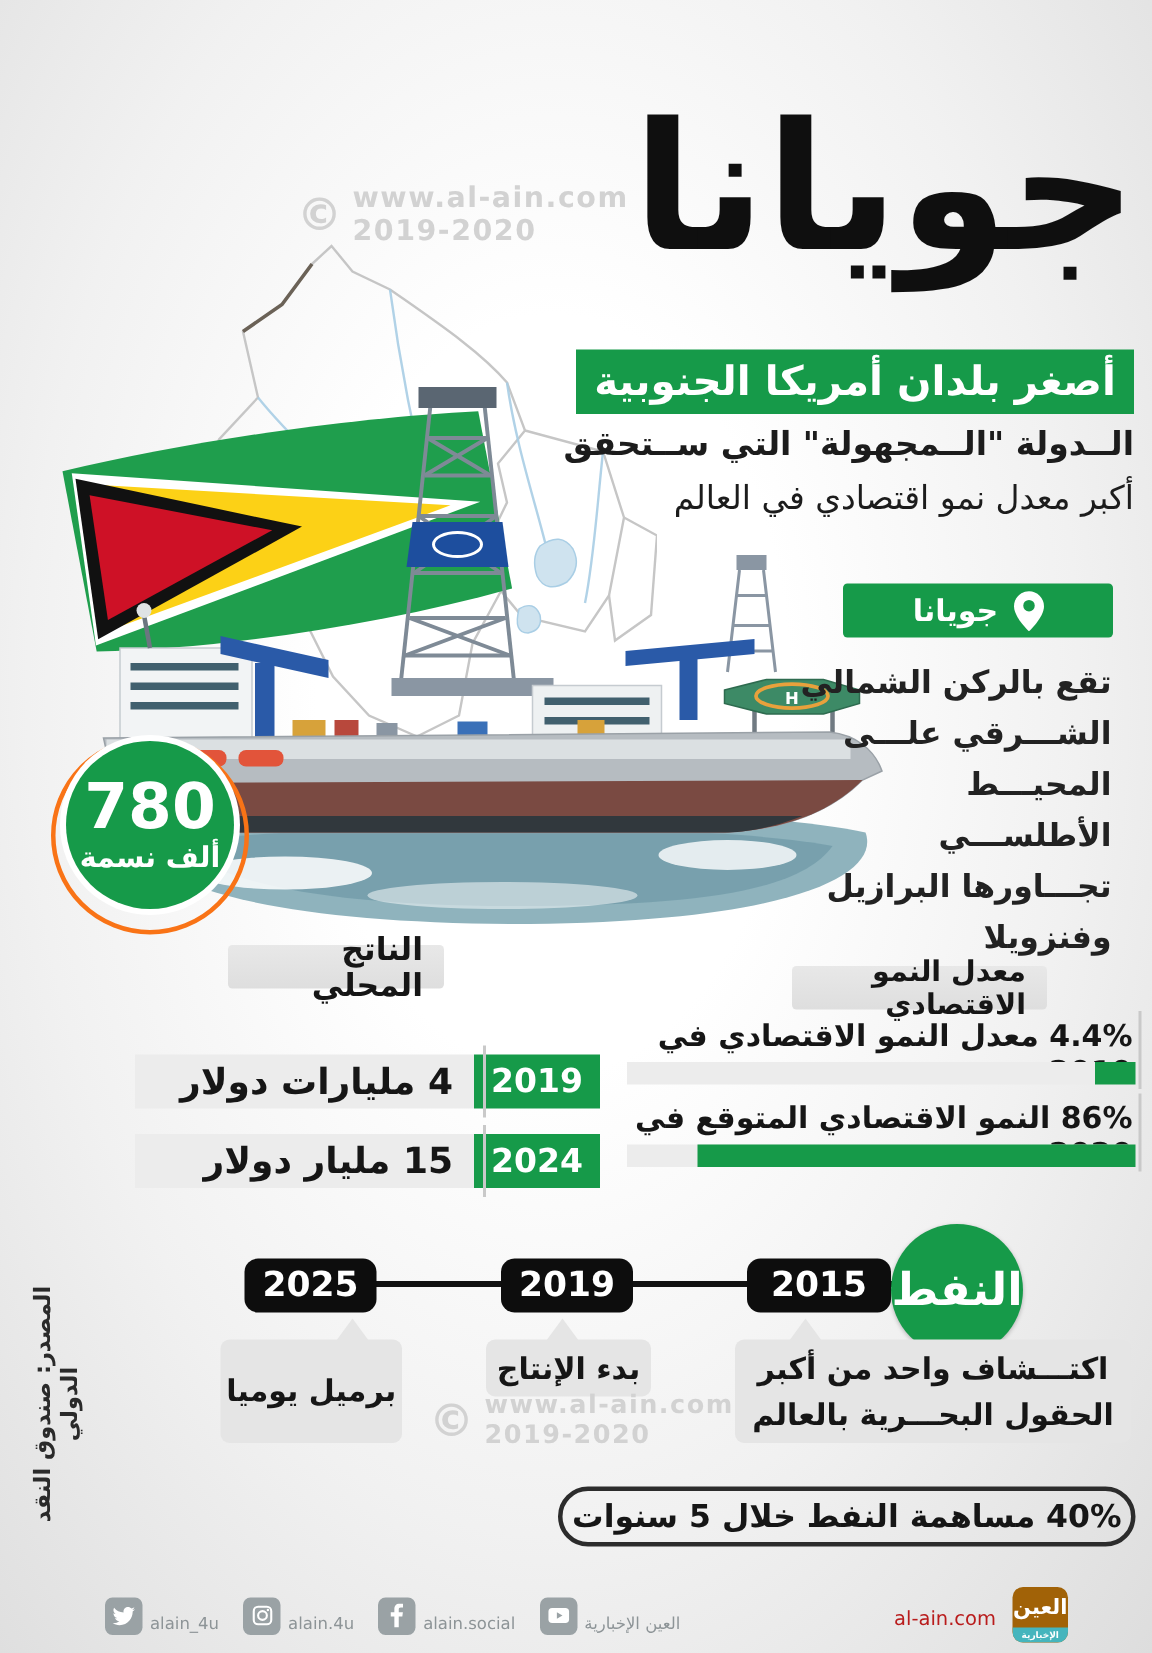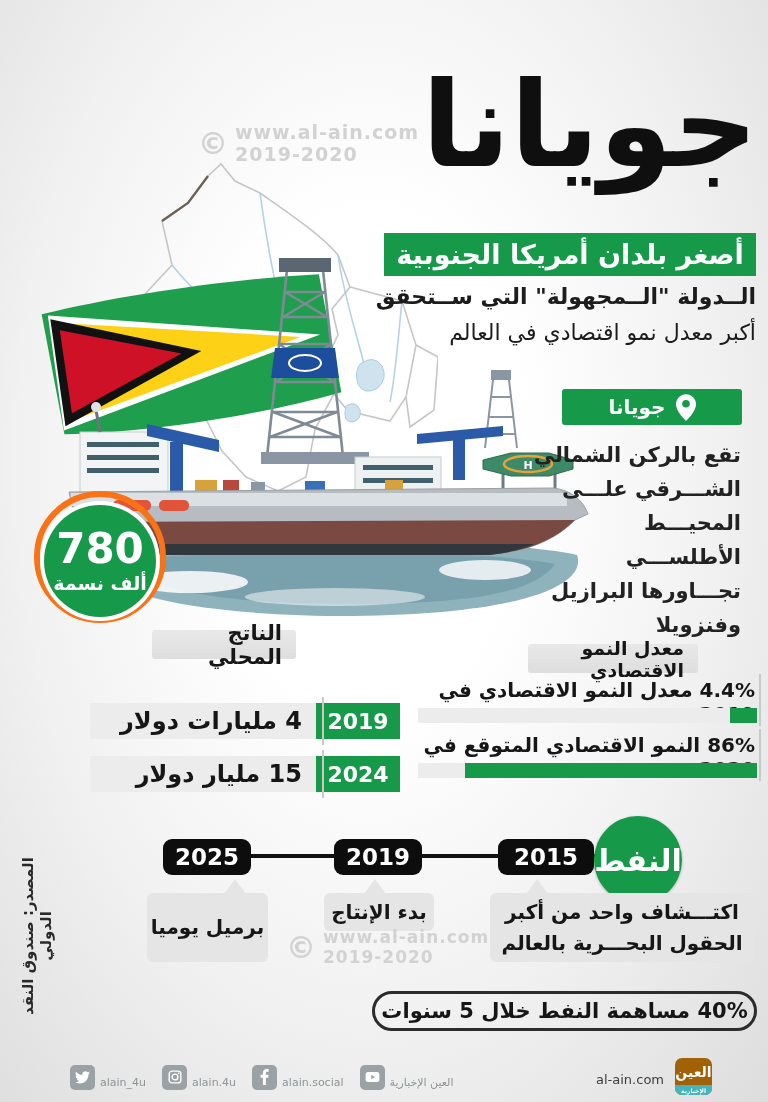--- a/index.html
+++ b/index.html
@@ -26,21 +26,21 @@
   .sub2 { top:320px; right:12px; font-size:22px; font-weight:400; color:#1c1c1c; }
 
   
   .loc-tab { top:389px; right:26px; width:180px; height:36px; background:#169a49; border-radius:3px;
     color:#fff; display:flex; align-items:center; justify-content:center; gap:10px; flex-direction:row; }
   .loc-tab .lbl { font-size:20px; font-weight:800; }
   .loc-lines { top:438px; right:27px; width:210px; text-align:right; font-size:21px; font-weight:700; line-height:34px; color:#222; }
 
   
   .pop-badge { top:491px; left:34px; width:132px; height:132px; border-radius:50%;
-    border:6px solid #f97316; display:flex; align-items:flex-end; justify-content:center; background:transparent; }
+    border:3px solid #f97316; display:flex; align-items:flex-start; justify-content:center; background:transparent; }
   .pop-inner { width:112px; height:112px; border-radius:50%; background:#169a49; color:#fff;
     display:flex; flex-direction:column; align-items:center; justify-content:center; box-shadow:0 0 0 4px #ffffff; }
   .pop-value { font-size:42px; font-weight:900; line-height:1; }
   .pop-unit { font-size:19px; font-weight:800; margin-top:2px; }
 
   
   .sec-bar { background:linear-gradient(180deg,#e8e8e8,#dedede); color:#161616; font-size:21px; font-weight:800;
     display:flex; align-items:center; justify-content:flex-end; padding:0 14px; border-radius:3px; }
 
   
@@ -70,21 +70,21 @@
 
   .source-vert { left:-68px; top:918px; width:210px; text-align:center; transform:rotate(-90deg);
     font-size:15px; font-weight:700; color:#2a2a2a; }
 
   
   .footer { left:0; top:1052px; width:768px; height:50px; display:flex; align-items:center; }
   .social { display:flex; align-items:flex-end; gap:16px; margin-left:70px; }
   .sgroup { display:flex; align-items:flex-end; gap:5px; }
   .sicon { width:25px; height:25px; border-radius:5px; background:#9aa2a5; display:flex; align-items:center; justify-content:center; }
   .shandle { font-size:11px; color:#8d9497; font-weight:400; padding-bottom:1px; }
-  .site { position:absolute; right:104px; top:20px; font-size:13px; color:#404040; }
+  .site { position:absolute; right:104px; top:20px; font-size:13px; color:#b91c1c; }
   .brand-logo { position:absolute; right:56px; top:6px; width:37px; height:37px; background:#a16207; border-radius:7px;
     overflow:hidden; display:flex; flex-direction:column; }
   .brand-top { flex:1; color:#fff; font-size:14px; font-weight:900; display:flex; align-items:center; justify-content:center; }
   .brand-sub { height:10px; background:#45b5bd; color:#fff; font-size:6px; font-weight:700; display:flex; align-items:center; justify-content:center; }
 </style>
 </head>
 <body>
 
 <div class="abs watermark" style="left:198px; top:122px;">
   <span class="c">©</span>

